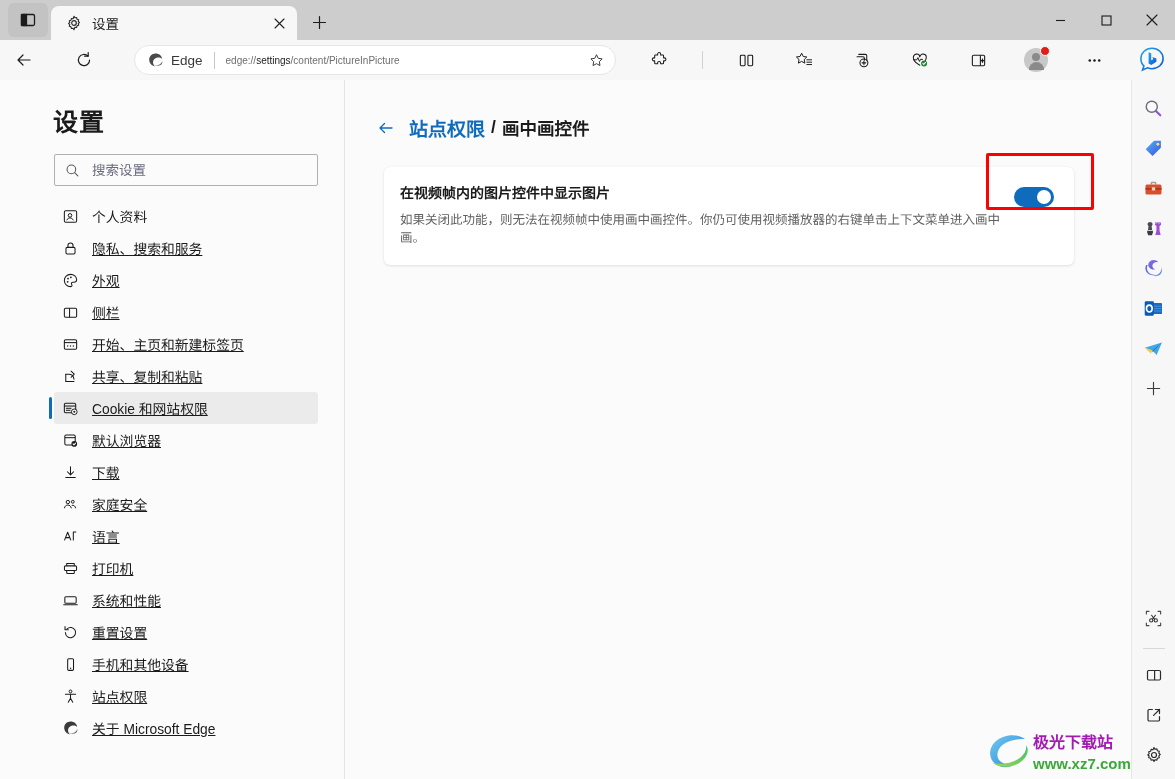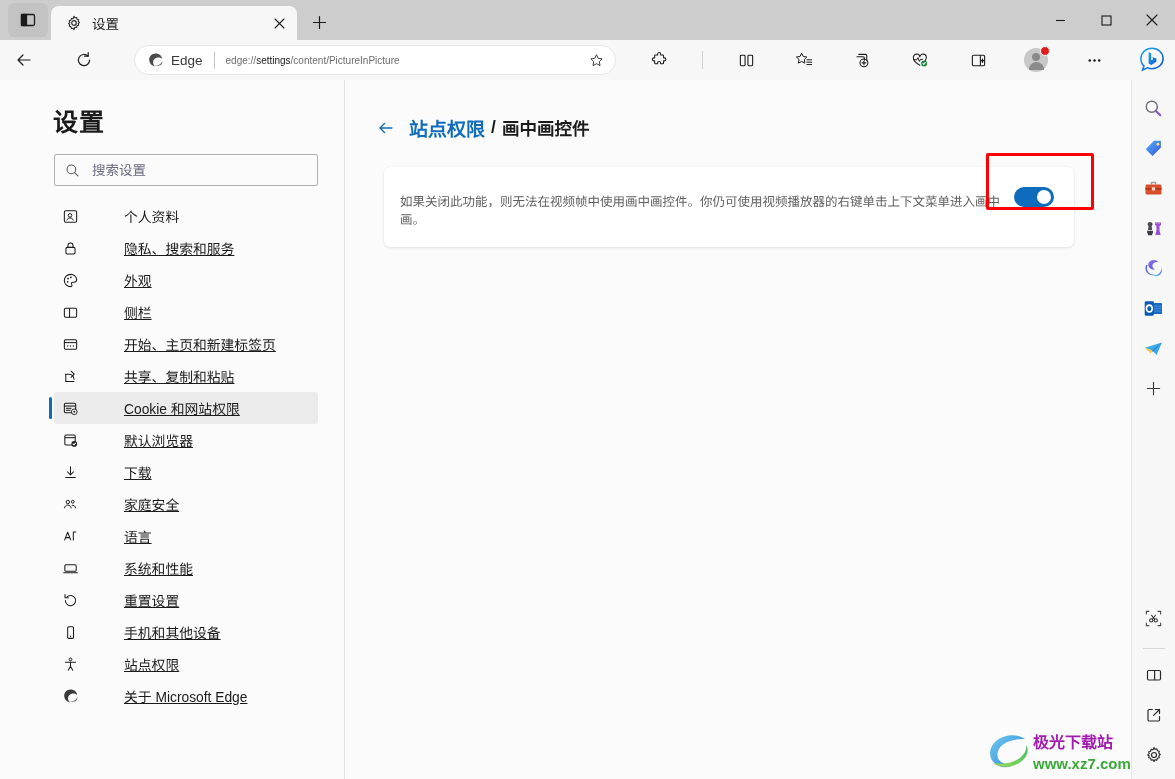--- a/index.html
+++ b/index.html
@@ -251,21 +251,20 @@
     position: relative;
     height: 32px;
     margin: 0 26px 0 54px;
     display: flex;
     align-items: center;
     border-radius: 3px;
     color: #1b1b1b;
     font-size: 13.8px;
     padding-left: 6px;
     box-sizing: border-box;
-    gap: 32px;
   }
   .nav-item + .nav-item { margin-top: 0px; text-decoration: underline; }
   .nav-item .nav-ico {
     width: 20px; height: 20px;
     flex: 0 0 20px;
     display: flex; align-items: center; justify-content: center;
     color: #1b1b1b;
   }
   .nav-item .nav-label { margin-left: 12px; white-space: nowrap; }
   .nav-item.selected {
@@ -705,20 +704,30 @@
         <div class="nav-item">
           <span class="nav-ico">
             <svg width="17" height="17" viewBox="0 0 18 18">
               <path d="M2.8 12.6L6 4.5l3.2 8.1M3.9 10.2h4.2" stroke="#1b1b1b" stroke-width="1.1" fill="none" stroke-linecap="round" stroke-linejoin="round"></path>
               <path d="M12 4.2v8.6M12 4.2h2.6" stroke="#1b1b1b" stroke-width="1.1" fill="none" stroke-linecap="round"></path>
             </svg>
           </span>
           <span class="nav-label">语言</span>
         </div>
 
+        <div class="nav-item">
+          <span class="nav-ico">
+            <svg width="17" height="17" viewBox="0 0 18 18">
+              <path d="M5 6.2V3.6h8v2.6" stroke="#1b1b1b" stroke-width="1.1" fill="none" stroke-linejoin="round"></path>
+              <rect x="2.6" y="6.2" width="12.8" height="5" rx="1.2" stroke="#1b1b1b" stroke-width="1.1" fill="none"></rect>
+              <rect x="5" y="11.2" width="8" height="3.2" rx=".8" stroke="#1b1b1b" stroke-width="1.1" fill="none"></rect>
+            </svg>
+          </span>
+          <span class="nav-label">打印机</span>
+        </div>
 
         <div class="nav-item">
           <span class="nav-ico">
             <svg width="17" height="17" viewBox="0 0 18 18">
               <rect x="3" y="5" width="12" height="7" rx="1.2" stroke="#1b1b1b" stroke-width="1.1" fill="none"></rect>
               <path d="M1.8 13.6h14.4" stroke="#1b1b1b" stroke-width="1.1" stroke-linecap="round"></path>
             </svg>
           </span>
           <span class="nav-label">系统和性能</span>
         </div>
@@ -774,20 +783,21 @@
             <path d="M16 10H4M8.5 5.5L4 10l4.5 4.5" stroke="#0f6cbd" stroke-width="1.3" fill="none" stroke-linecap="round" stroke-linejoin="round"></path>
           </svg>
         </span>
         <span class="crumb-link">站点权限</span>
         <span class="crumb-sep">/</span>
         <span class="crumb-current">画中画控件</span>
       </div>
 
       <div class="card">
         <div class="card-text">
+          <div class="card-title">在视频帧内的图片控件中显示图片</div>
           <div class="card-desc">如果关闭此功能，则无法在视频帧中使用画中画控件。你仍可使用视频播放器的右键单击上下文菜单进入画中画。</div>
         </div>
         <div class="toggle">
           <span class="knob"></span>
         </div>
       </div>
     </div>
 
   </div>
 

